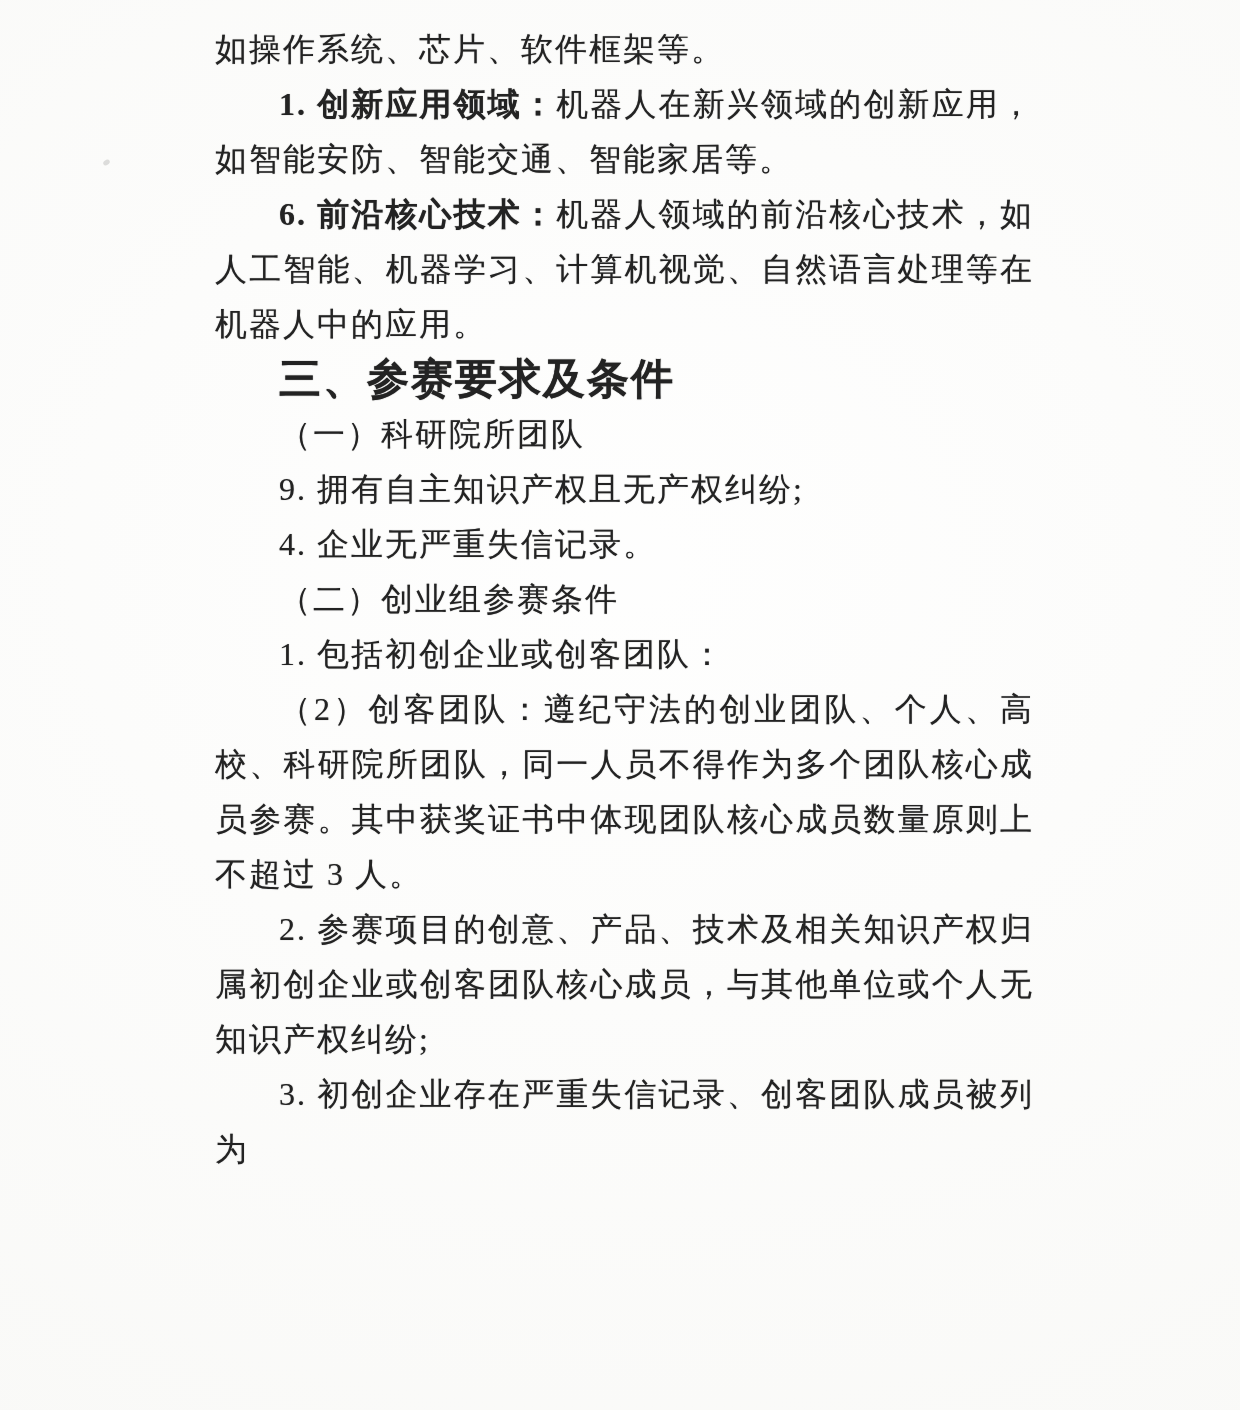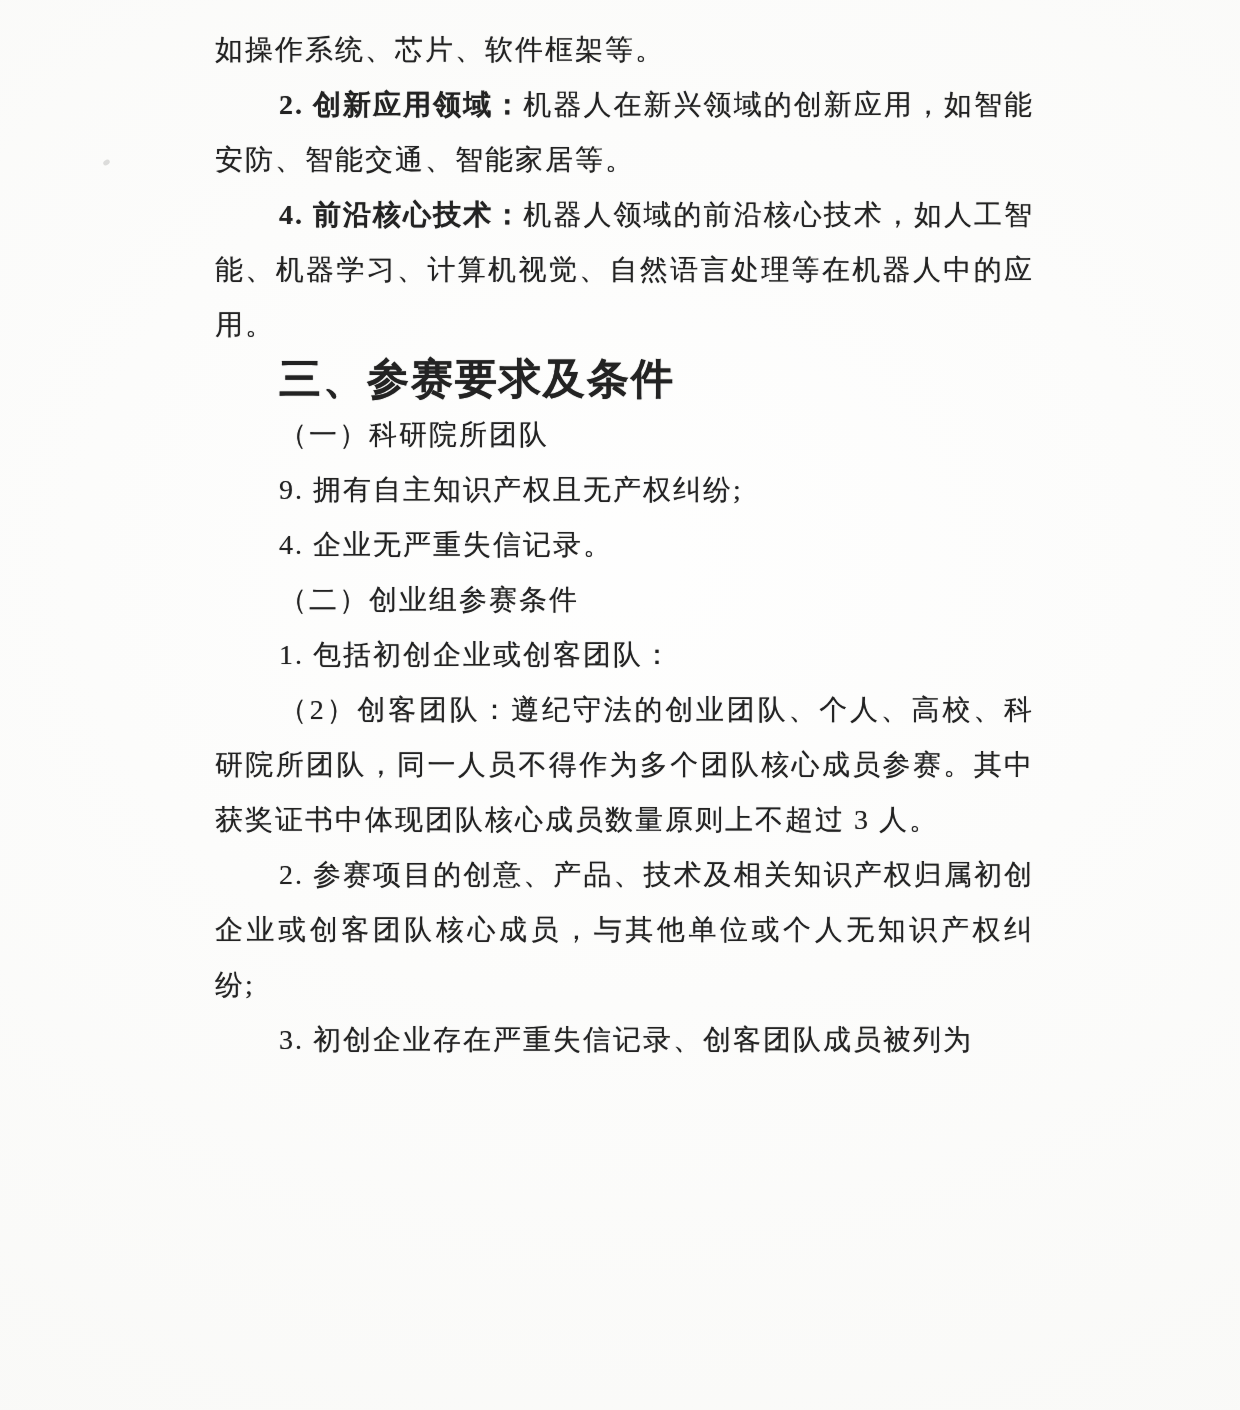--- a/index.html
+++ b/index.html
@@ -16,21 +16,21 @@
   .page {
     box-sizing: border-box;
     width: 1240px;
     height: 1410px;
     padding: 22px 206px 0 215px;
     background:
       radial-gradient(ellipse 140% 100% at 50% 40%, rgba(255,255,255,0.8) 0%, rgba(244,244,241,0.55) 100%);
   }
   .para {
     margin: 0;
-    font-size: 28px;
+    font-size: 32px;
     line-height: 55px;
     letter-spacing: 2px;
     color: #232323;
     text-align: justify;
     text-shadow: 0 0 1px rgba(45,45,45,0.55);
     word-break: break-all;
   }
   .para.indent {
     text-indent: 64px;
   }
@@ -55,23 +55,23 @@
 </style>
 </head>
 <body>
 
 <div class="page">
 
   <div class="scan-speck"></div>
 
   <p class="para">如操作系统、芯片、软件框架等。</p>
 
-  <p class="para indent"><span class="bold-label">2. 创新应用领域：</span><span>机器人在新兴领域的创新应用，如智能安防、智能交通、智能家居等。</span></p>
+  <p class="para indent"><span class="bold-label">1. 创新应用领域：</span><span>机器人在新兴领域的创新应用，如智能安防、智能交通、智能家居等。</span></p>
 
-  <p class="para indent"><span class="bold-label">4. 前沿核心技术：</span><span>机器人领域的前沿核心技术，如人工智能、机器学习、计算机视觉、自然语言处理等在机器人中的应用。</span></p>
+  <p class="para indent"><span class="bold-label">6. 前沿核心技术：</span><span>机器人领域的前沿核心技术，如人工智能、机器学习、计算机视觉、自然语言处理等在机器人中的应用。</span></p>
 
   <p class="para indent heading">三、参赛要求及条件</p>
 
   <p class="para indent">（一）科研院所团队</p>
 
 
 
   <p class="para indent">9. 拥有自主知识产权且无产权纠纷;</p>
 
   <p class="para indent">4. 企业无严重失信记录。</p>

